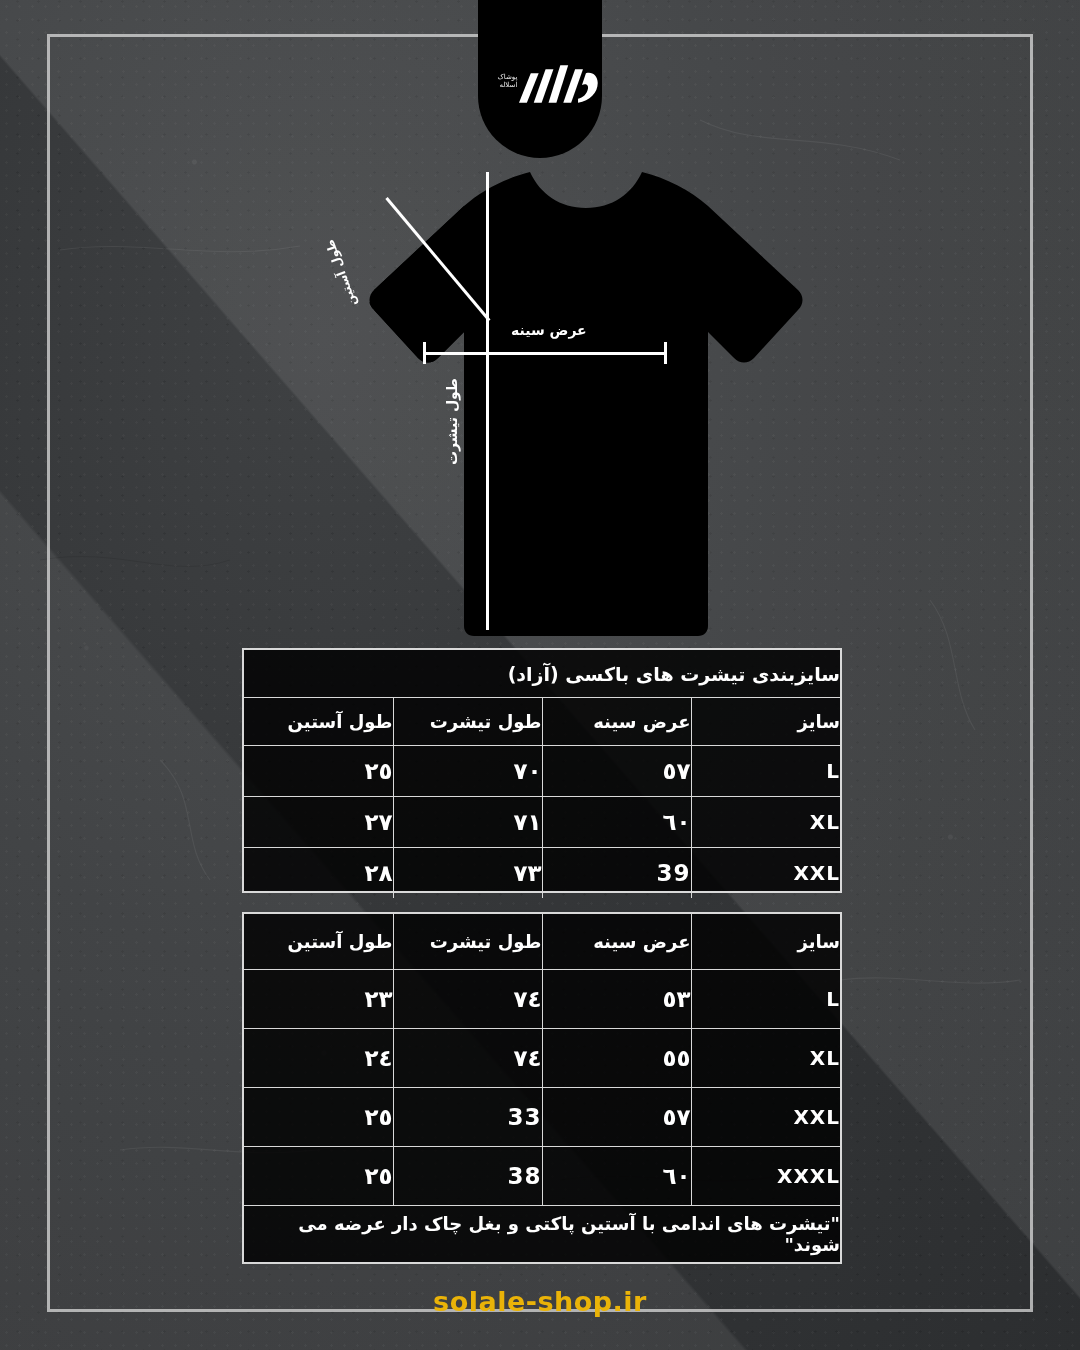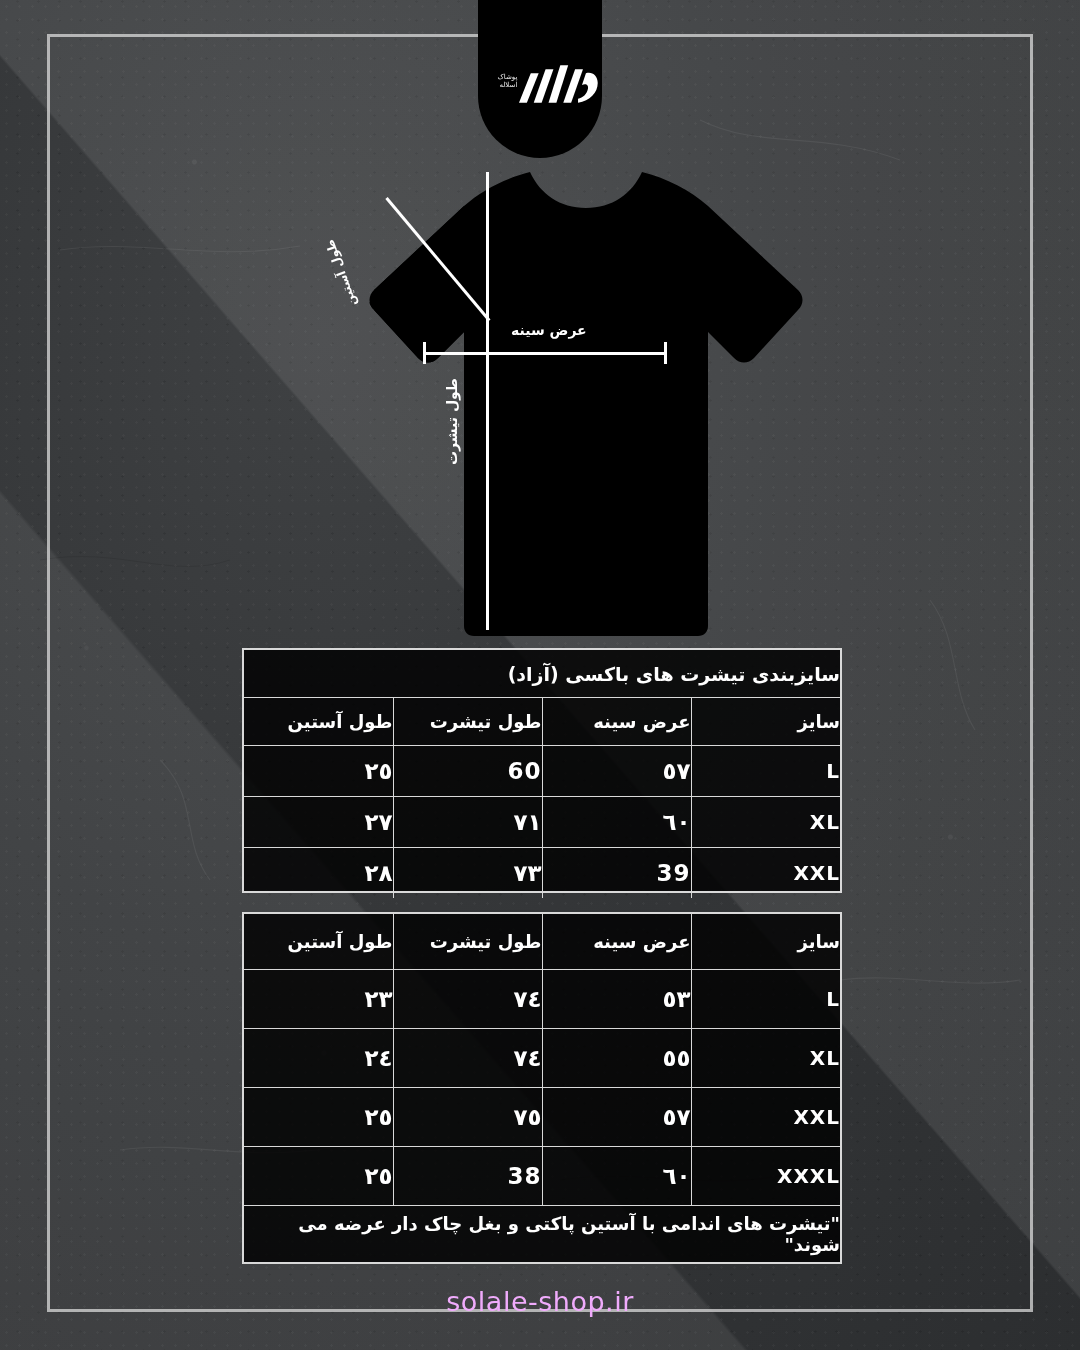--- a/index.html
+++ b/index.html
@@ -158,23 +158,23 @@
   .footer {
     position: absolute;
     left: 0;
     top: 1286px;
     width: 1080px;
     display: flex;
     align-items: center;
     justify-content: center;
   }
   .footer-text {
-    color: #f0abfc;
+    color: #eab308;
     font-size: 27px;
-    font-weight: 400;
+    font-weight: 700;
     letter-spacing: .5px;
     padding: 0 16px;
     direction: ltr;
   }
 </style>
 </head>
 <body>
 
 <div id="page">
 
@@ -263,21 +263,21 @@
       </tr>
       <tr>
         <td class="hdr">سایز</td>
         <td class="hdr">عرض سینه</td>
         <td class="hdr">طول تیشرت</td>
         <td class="hdr">طول آستین</td>
       </tr>
       <tr>
         <td class="val size-label">L</td>
         <td class="val">٥٧</td>
-        <td class="val">60</td>
+        <td class="val">٧٠</td>
         <td class="val">٢٥</td>
       </tr>
       <tr>
         <td class="val size-label">XL</td>
         <td class="val">٦٠</td>
         <td class="val">٧١</td>
         <td class="val">٢٧</td>
       </tr>
       <tr>
         <td class="val size-label">XXL</td>
@@ -306,21 +306,21 @@
       </tr>
       <tr>
         <td class="val size-label">XL</td>
         <td class="val">٥٥</td>
         <td class="val">٧٤</td>
         <td class="val">٢٤</td>
       </tr>
       <tr>
         <td class="val size-label">XXL</td>
         <td class="val">٥٧</td>
-        <td class="val">٧٥</td>
+        <td class="val">33</td>
         <td class="val">٢٥</td>
       </tr>
       <tr>
         <td class="val size-label">XXXL</td>
         <td class="val">٦٠</td>
         <td class="val">38</td>
         <td class="val">٢٥</td>
       </tr>
       <tr>
         <td class="note-cell" colspan="4">"تیشرت های اندامی با آستین پاکتی و بغل چاک دار عرضه می شوند"</td>

